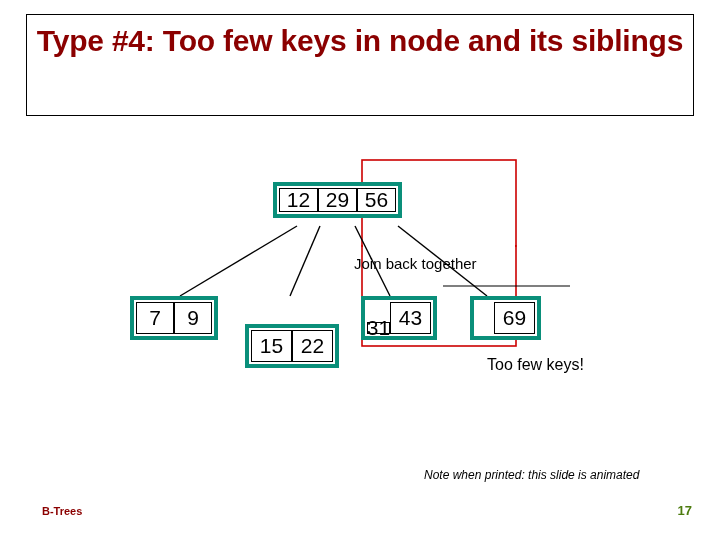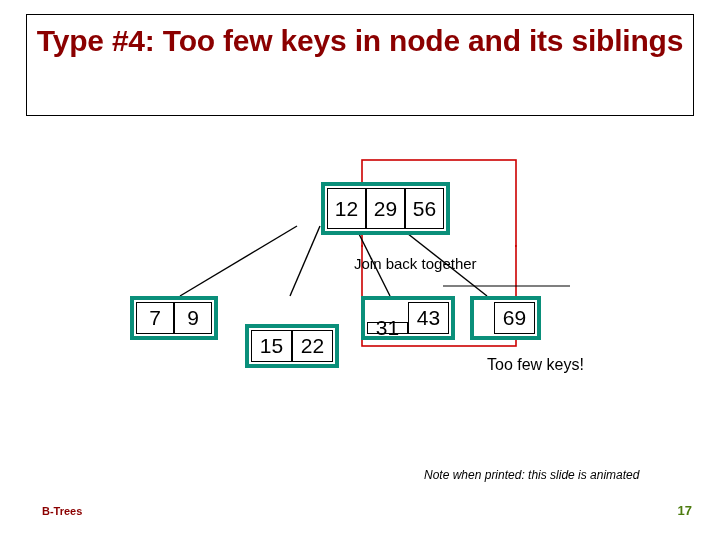--- a/index.html
+++ b/index.html
@@ -129,38 +129,38 @@
     <line x1="363" y1="142" x2="515" y2="142" stroke="#ffffff" stroke-width="2.4"></line>
 
     <line x1="297" y1="122" x2="180" y2="192" stroke="#000000" stroke-width="1.4"></line>
     <line x1="320" y1="122" x2="290" y2="192" stroke="#000000" stroke-width="1.4"></line>
     <line x1="355" y1="122" x2="390" y2="192" stroke="#000000" stroke-width="1.4"></line>
     <line x1="398" y1="122" x2="487" y2="192" stroke="#000000" stroke-width="1.4"></line>
 
     <line x1="443" y1="182" x2="570" y2="182" stroke="#000000" stroke-width="1.2"></line>
   </svg>
 
-  <div class="node" style="left:273px; top:78px; height:53px;margin-left:48px;">
+  <div class="node" style="left:273px; top:78px; height:36px;">
     <div class="cell" style="width:39px;">12</div>
     <div class="cell" style="width:39px;">29</div>
     <div class="cell" style="width:39px;">56</div>
   </div>
 
   <div class="node" style="left:130px; top:192px; height:44px;">
     <div class="cell" style="width:38px;">7</div>
     <div class="cell" style="width:38px;">9</div>
   </div>
 
   <div class="node" style="left:245px; top:192px; height:44px;margin-top:28px;">
     <div class="cell" style="width:41px;">15</div>
     <div class="cell" style="width:41px;">22</div>
   </div>
 
   <div class="node" style="left:361px; top:192px; height:44px;">
-    <div class="cell" style="width:41px;margin-top:20px;">31</div>
+    <div class="cell" style="width:23px;margin-top:20px;">31</div>
     <div class="cell" style="width:41px;">43</div>
   </div>
 
   <div class="node" style="left:470px; top:192px; height:44px;padding-left:20px;">
     <div class="cell" style="width:41px;">69</div>
   </div>
 
   <div class="plain-label" style="left:354px; top:151px;">Join back together</div>
 
   <div class="plain-label" style="left:487px; top:252px; font-size:16px;">Too few keys!</div>

